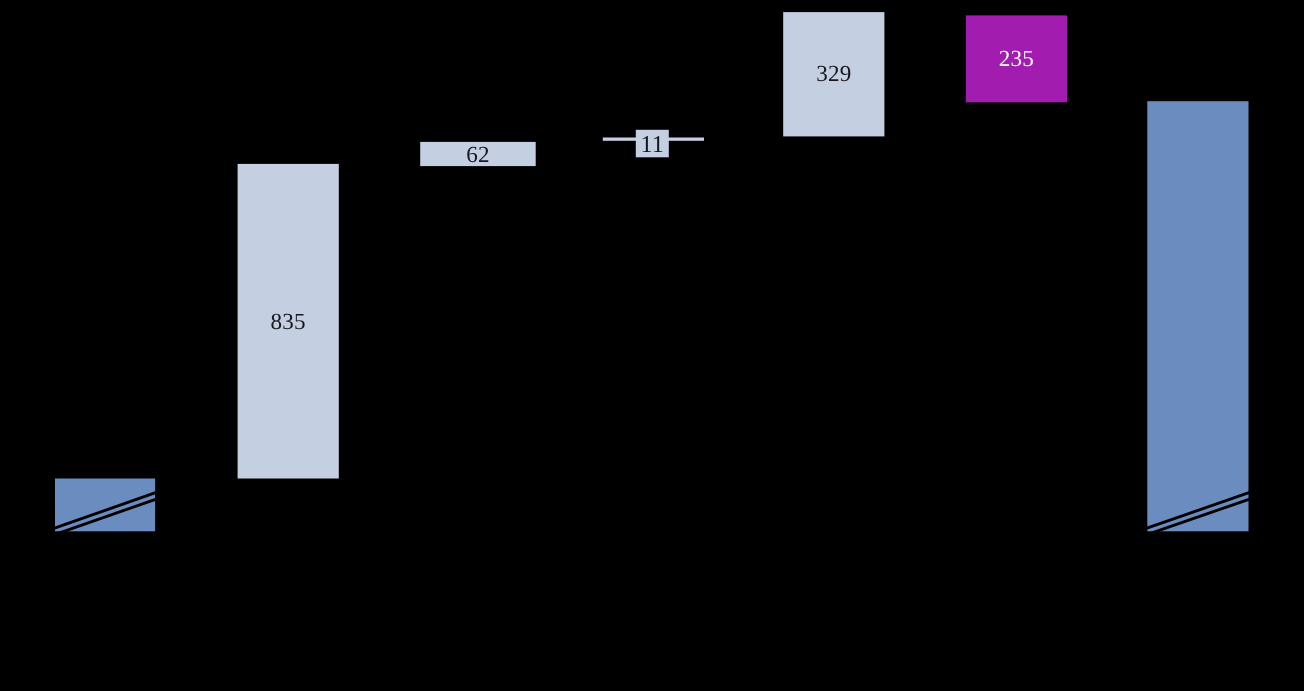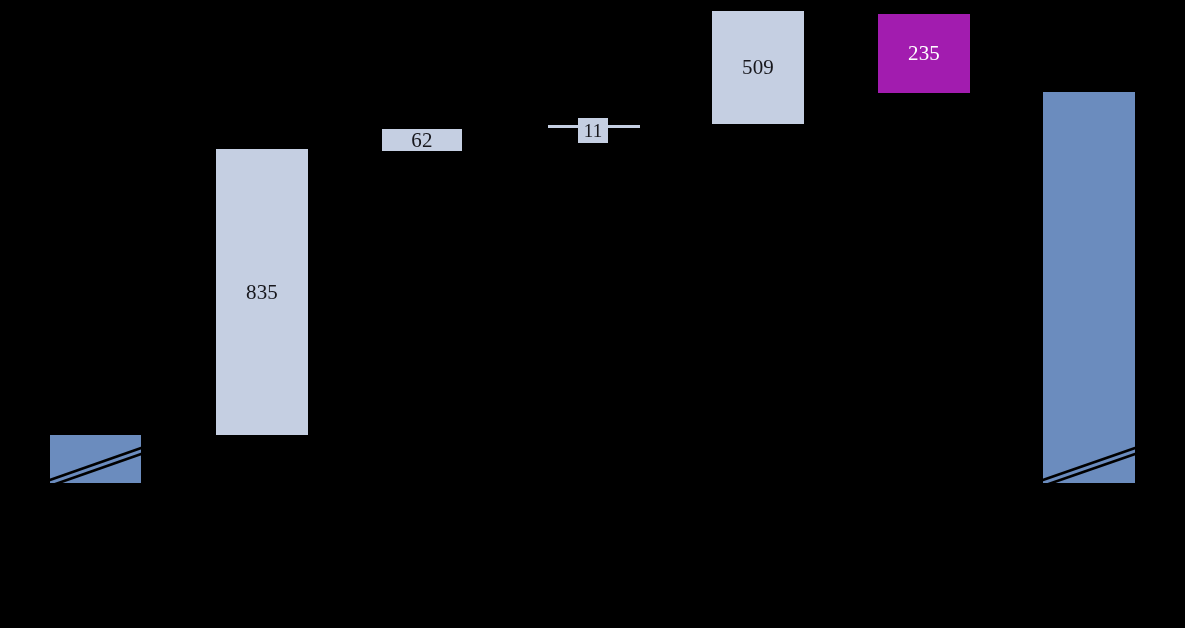--- a/index.html
+++ b/index.html
@@ -25,21 +25,21 @@
     justify-content: center;
   }
   .bar-label {
     font-size: 21px;
     line-height: 1;
     letter-spacing: 0.2px;
     white-space: nowrap;
     user-select: none;
   }
   .bar-label.small {
-    font-size: 19px;
+    font-size: 22px;
   }
   .connector {
     position: absolute;
     height: 3px;
     background: #c5cfe2;
   }
   .break-mark {
     position: absolute;
     pointer-events: none;
     overflow: visible;
@@ -52,28 +52,28 @@
   <div id="bars-layer">
       <div class="bar" style="left: 50px; top: 435px; width: 91px; height: 48px; background: rgb(107, 140, 190);">
         <svg class="break-mark" width="97" height="56" style="position: absolute; left: -3px; bottom: -4px;">
           <line x1="0" y1="50" x2="97" y2="16" stroke="#000000" stroke-width="2.6"></line>
           <line x1="0" y1="56" x2="97" y2="22" stroke="#000000" stroke-width="2.6"></line>
         </svg>
       </div>
       <div class="bar" style="left: 216px; top: 149px; width: 92px; height: 286px; background: rgb(197, 207, 226);">
         <span class="bar-label" style="color: rgb(23, 23, 28); text-align: right;">835</span>
       </div>
-      <div class="bar" style="left: 382px; top: 129px; width: 80px; height: 22px; background: rgb(197, 207, 226); justify-content: center;">
+      <div class="bar" style="left: 382px; top: 129px; width: 105px; height: 22px; background: rgb(197, 207, 226); justify-content: center;">
         <span class="bar-label" style="color: rgb(23, 23, 28);">62</span>
       </div>
       <div class="bar" style="left: 578px; top: 118px; width: 30px; height: 25px; background: rgb(197, 207, 226);">
         <span class="bar-label small" style="color: rgb(23, 23, 28);">11</span>
       </div>
       <div class="bar" style="left: 712px; top: 11px; width: 92px; height: 113px; background: rgb(197, 207, 226);">
-        <span class="bar-label" style="color: rgb(23, 23, 28);">509</span>
+        <span class="bar-label" style="color: rgb(23, 23, 28);">329</span>
       </div>
       <div class="bar" style="left: 878px; top: 14px; width: 92px; height: 79px; background: #a21caf;">
         <span class="bar-label" style="color: rgb(255, 255, 255);">235</span>
       </div>
       <div class="bar" style="left: 1043px; top: 92px; width: 92px; height: 391px; background: rgb(107, 140, 190);">
         <svg class="break-mark" width="98" height="56" style="position: absolute; left: -3px; bottom: -4px;">
           <line x1="0" y1="50" x2="98" y2="16" stroke="#000000" stroke-width="2.6"></line>
           <line x1="0" y1="56" x2="98" y2="22" stroke="#000000" stroke-width="2.6"></line>
         </svg>
       </div>

